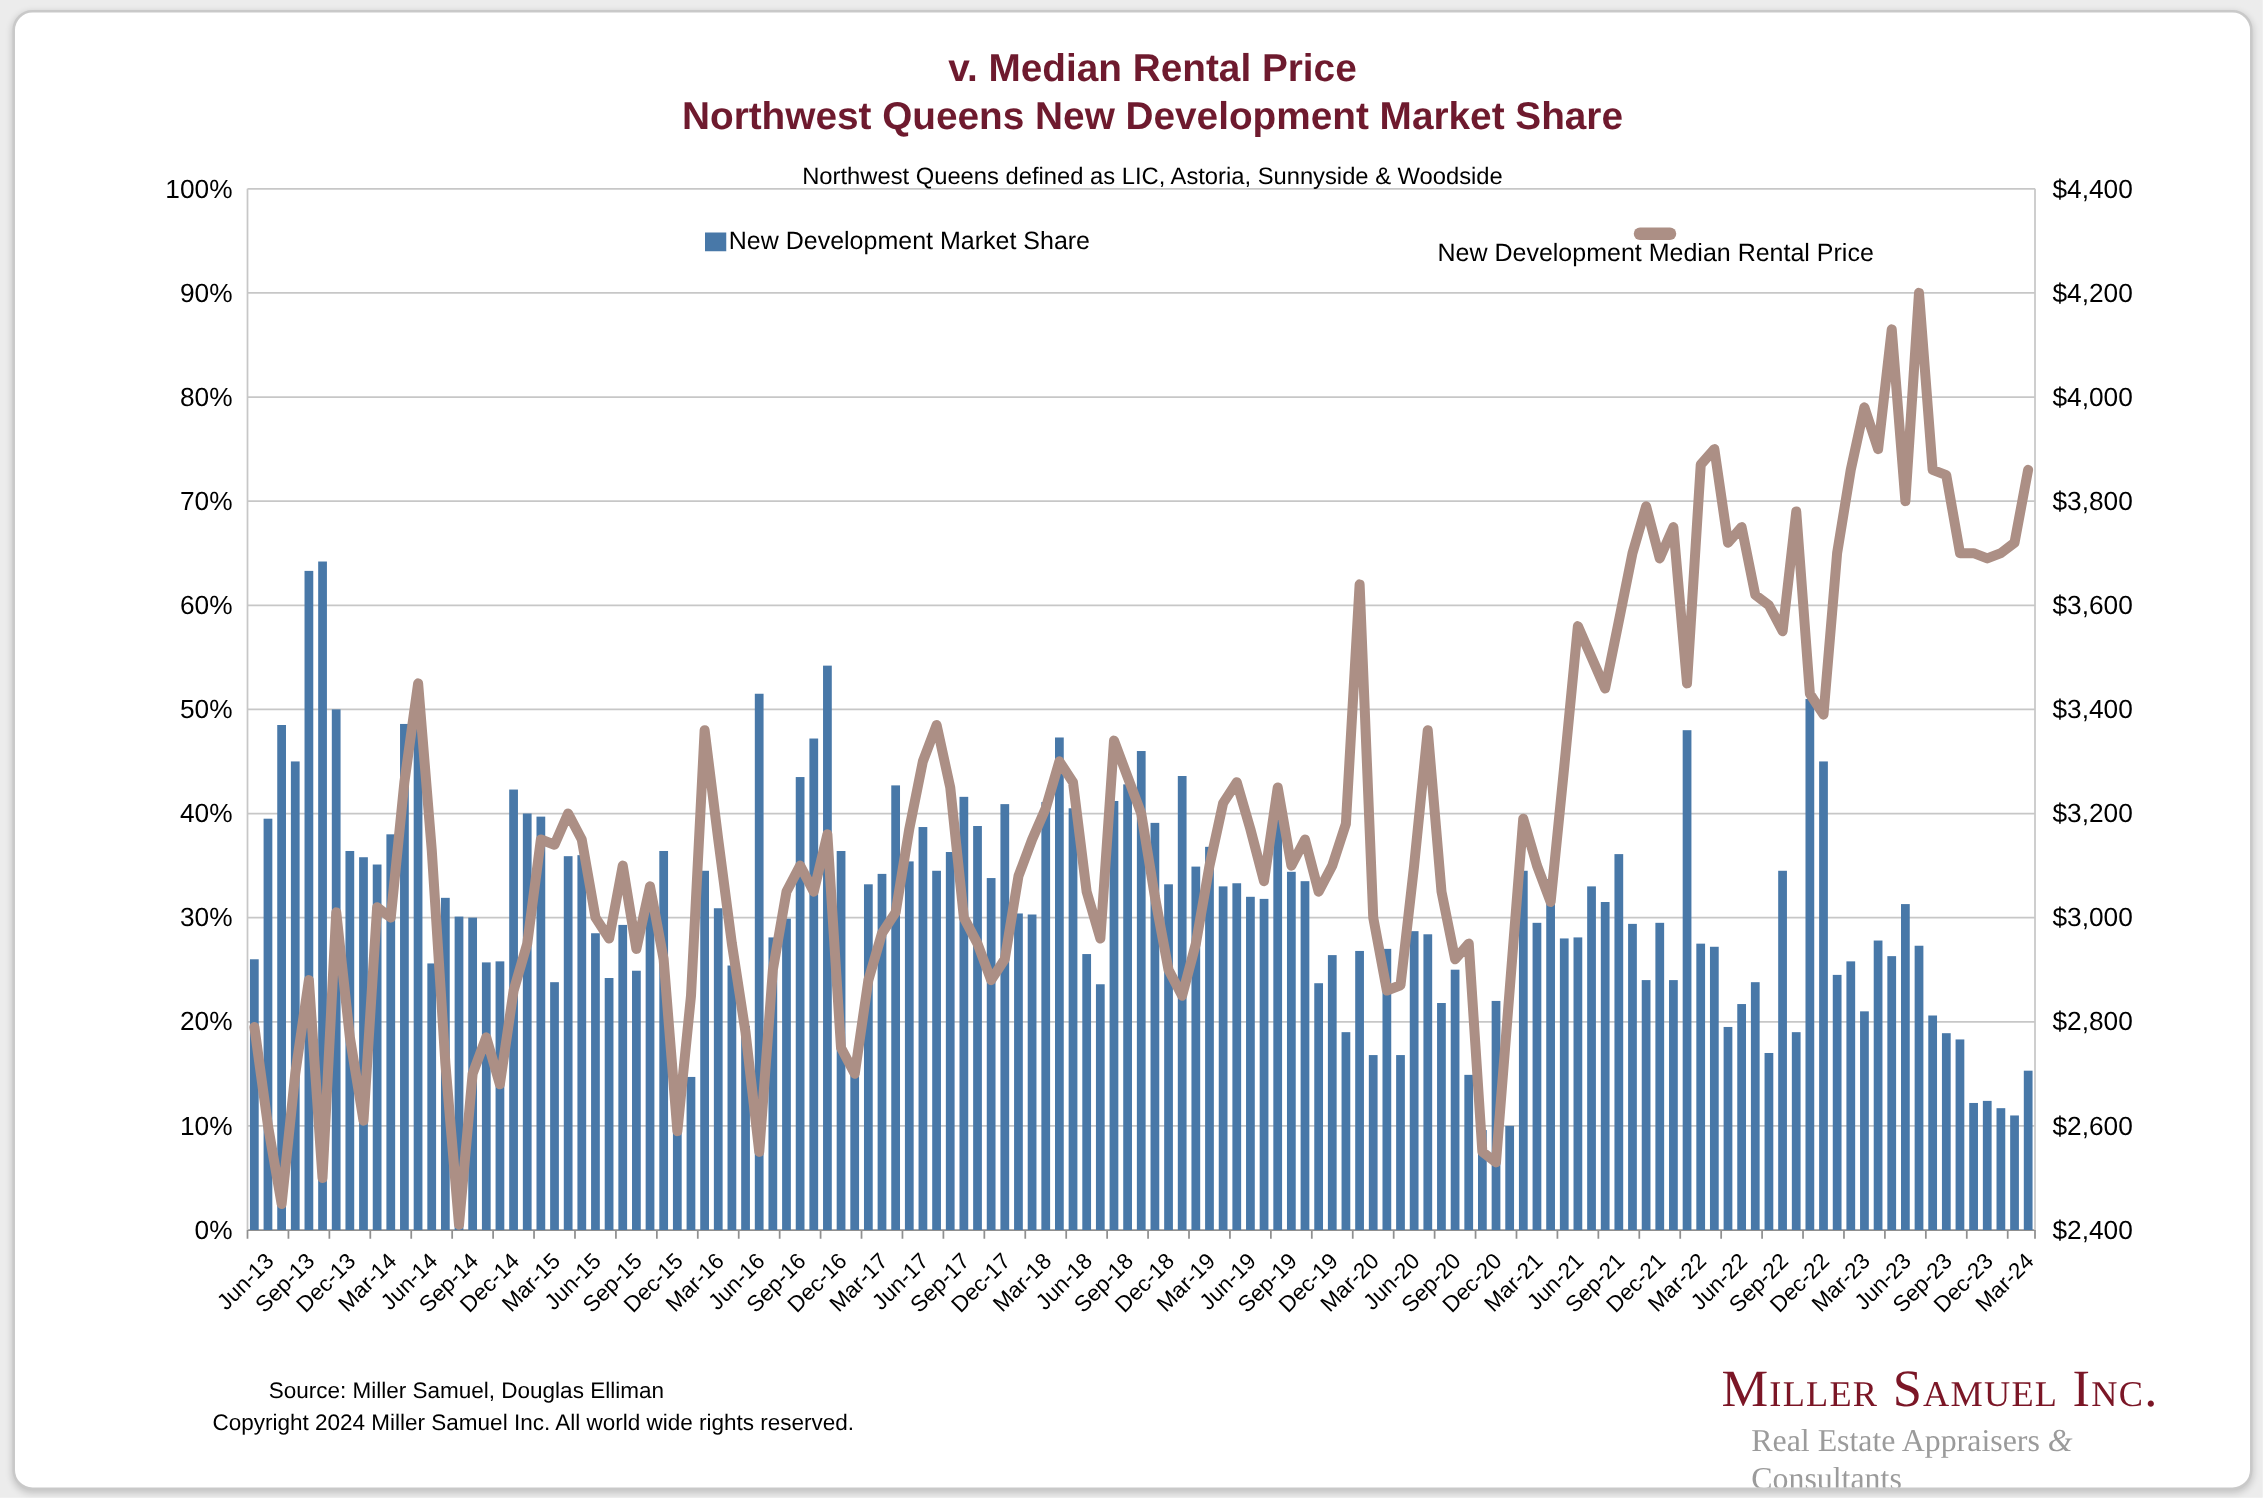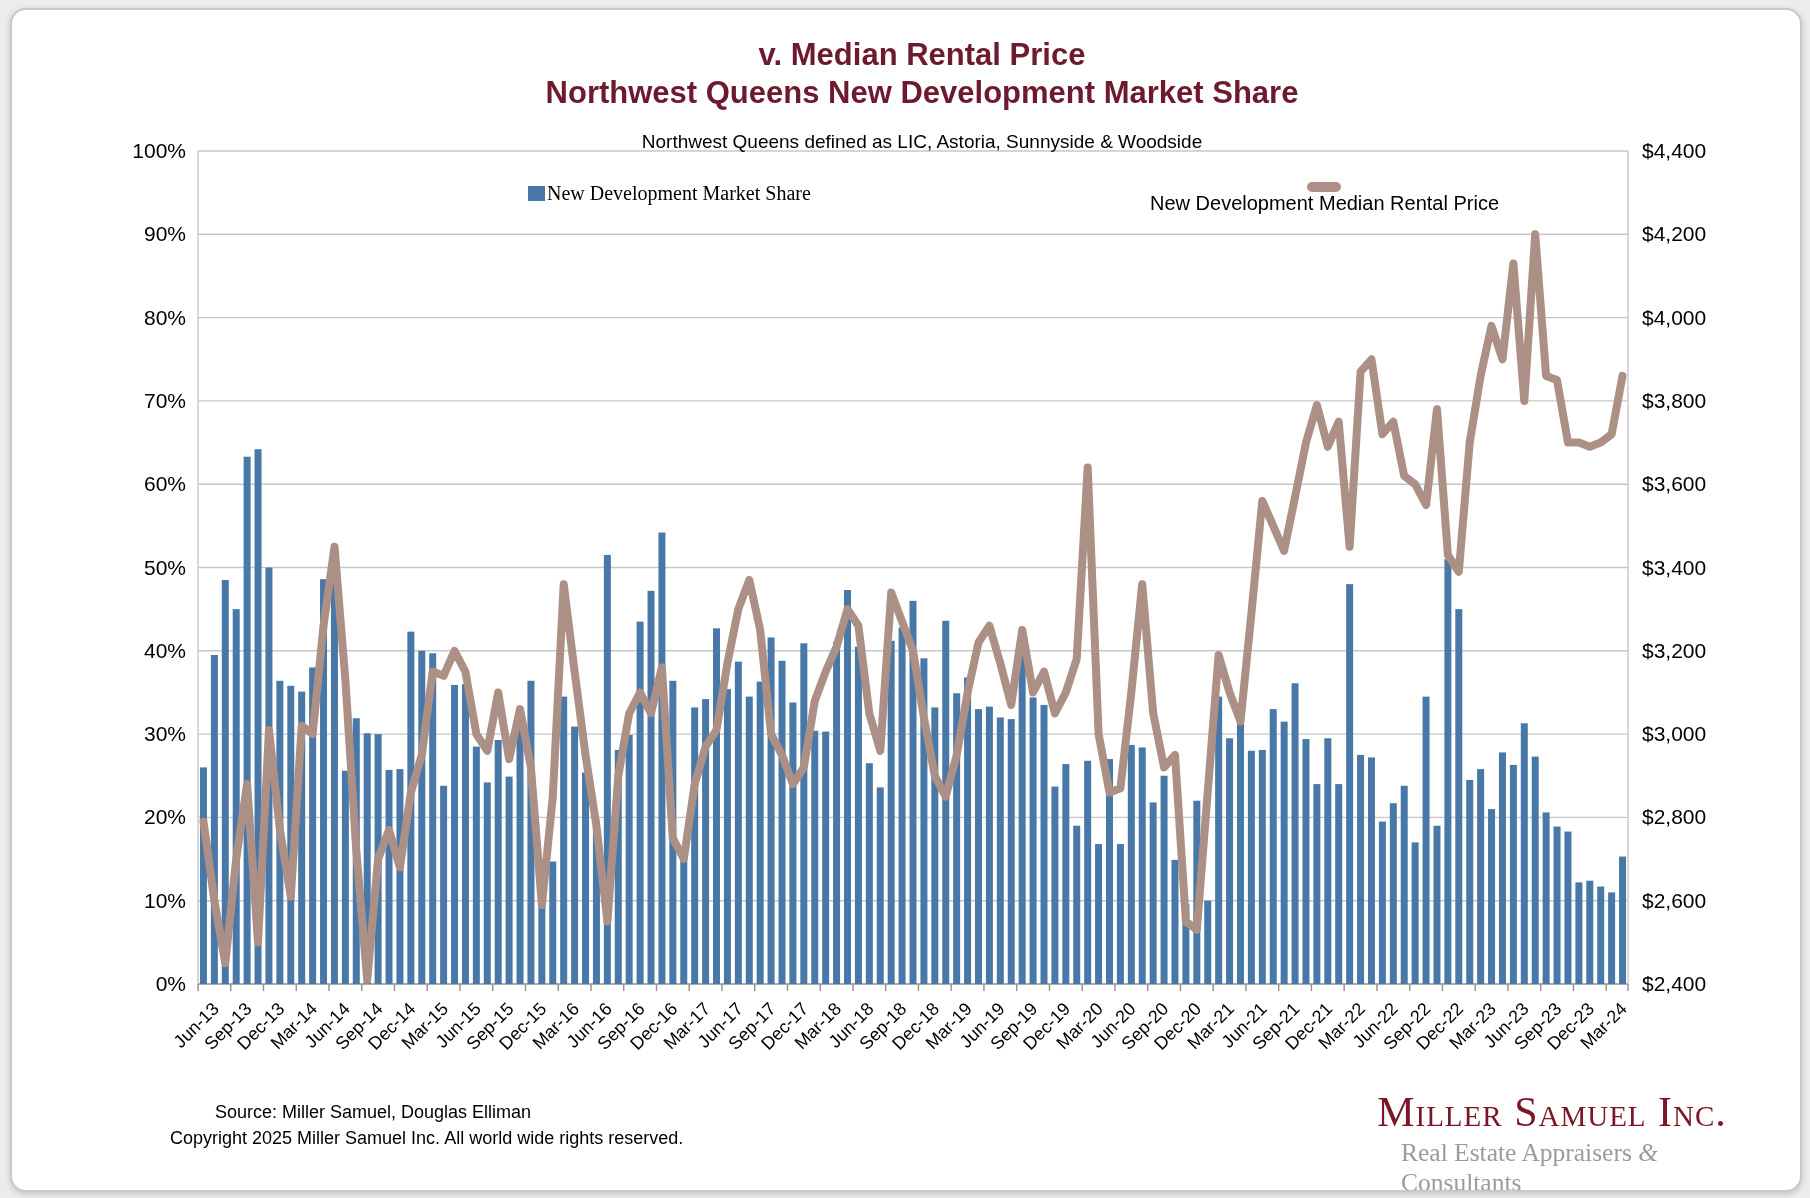--- a/index.html
+++ b/index.html
@@ -296,28 +296,28 @@
       </g>
     </svg>
 
   <div class="title" style="color: rgb(110, 26, 46);">
     <div>v. Median Rental Price</div>
     <div>Northwest Queens New Development Market Share</div>
   </div>
 
   <div class="subtitle">Northwest Queens defined as LIC, Astoria, Sunnyside &amp; Woodside</div>
 
-  <div class="legend-item" style="left:516px;font-family:Liberation Serif, serif;">
+  <div class="legend-item" style="left:552px;">
     <span class="legend-swatch-bar" style="background: rgb(72, 120, 168);"></span>
     <span>New Development Market Share</span>
   </div>
   <div class="legend-item" style="left:1138px;flex-direction:column;">
     <span class="legend-swatch-line" style="background: rgb(172, 143, 133);"></span>
     <span>New Development Median Rental Price</span>
   </div>
 
   <div class="footer-source">Source: Miller Samuel, Douglas Elliman</div>
-  <div class="footer-copyright">Copyright 2025 Miller Samuel Inc.  All world wide rights reserved.</div>
+  <div class="footer-copyright">Copyright 2024 Miller Samuel Inc.  All world wide rights reserved.</div>
 
   <div class="logo-main" style="color: rgb(123, 22, 38);">Miller Samuel Inc.</div>
   <div class="logo-sub"><span>Real Estate Appraisers </span><span class="amp">&amp;</span><span> Consultants</span></div>
 
 </div>
 
 </body></html>

